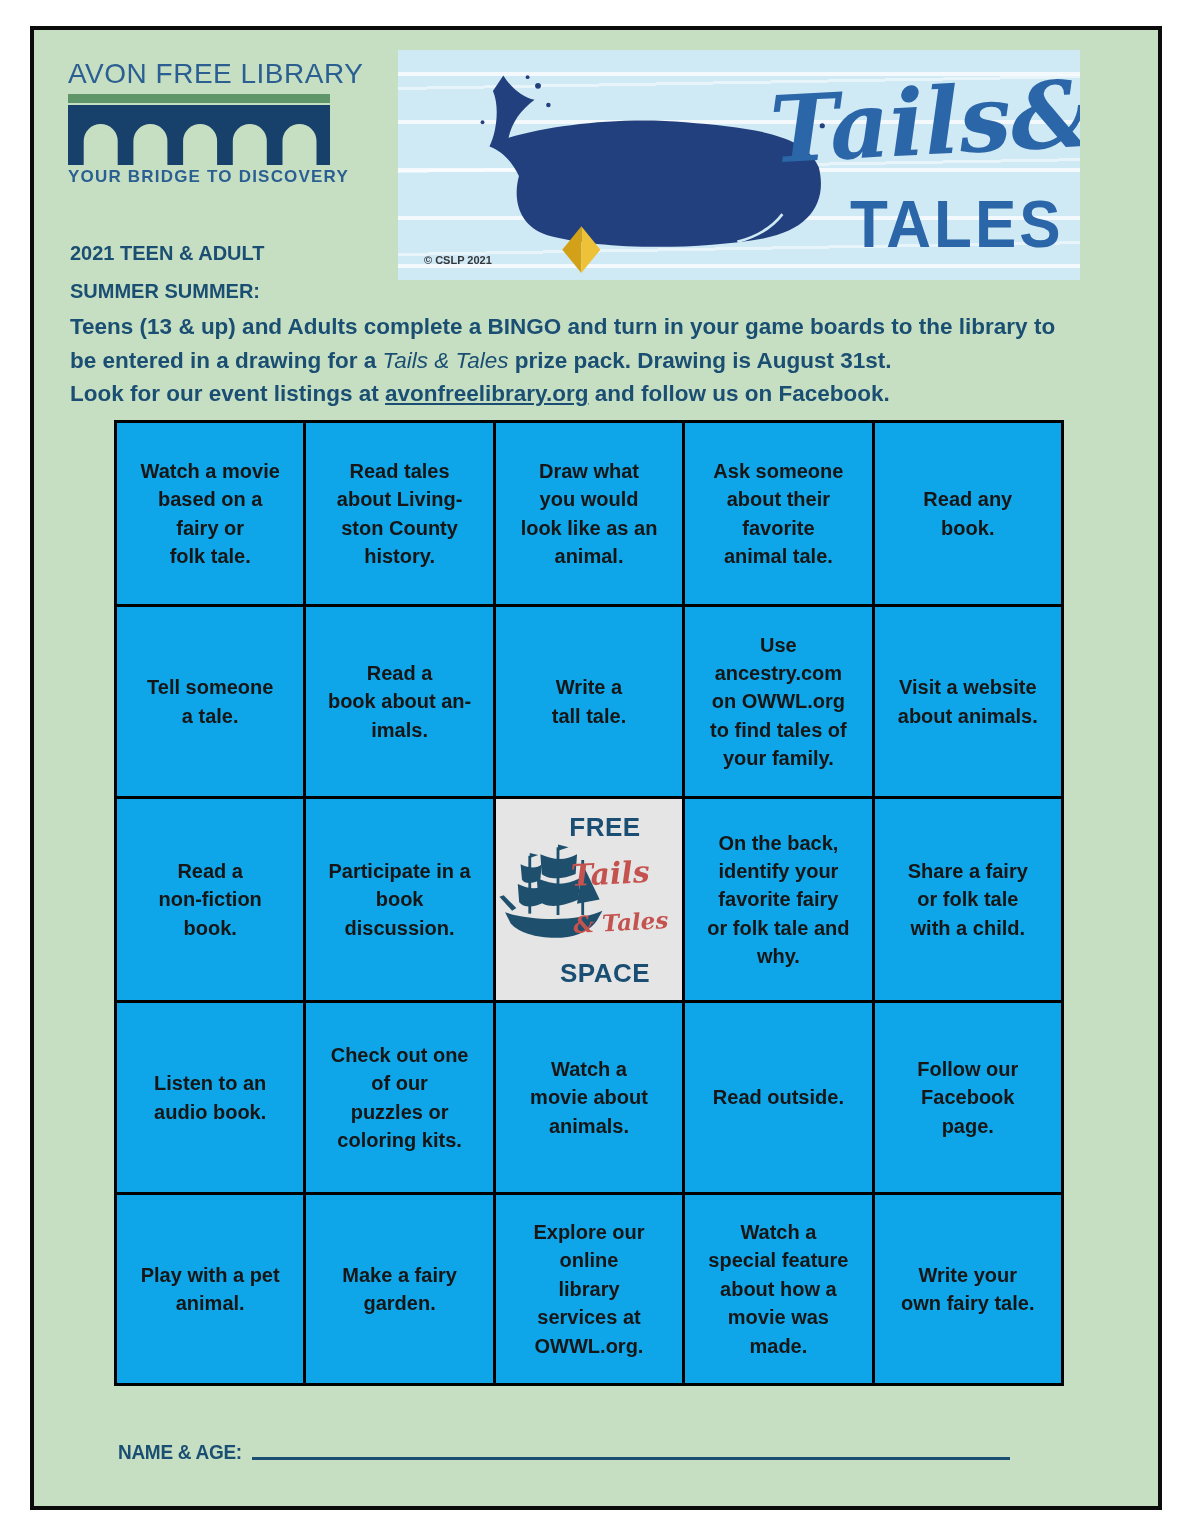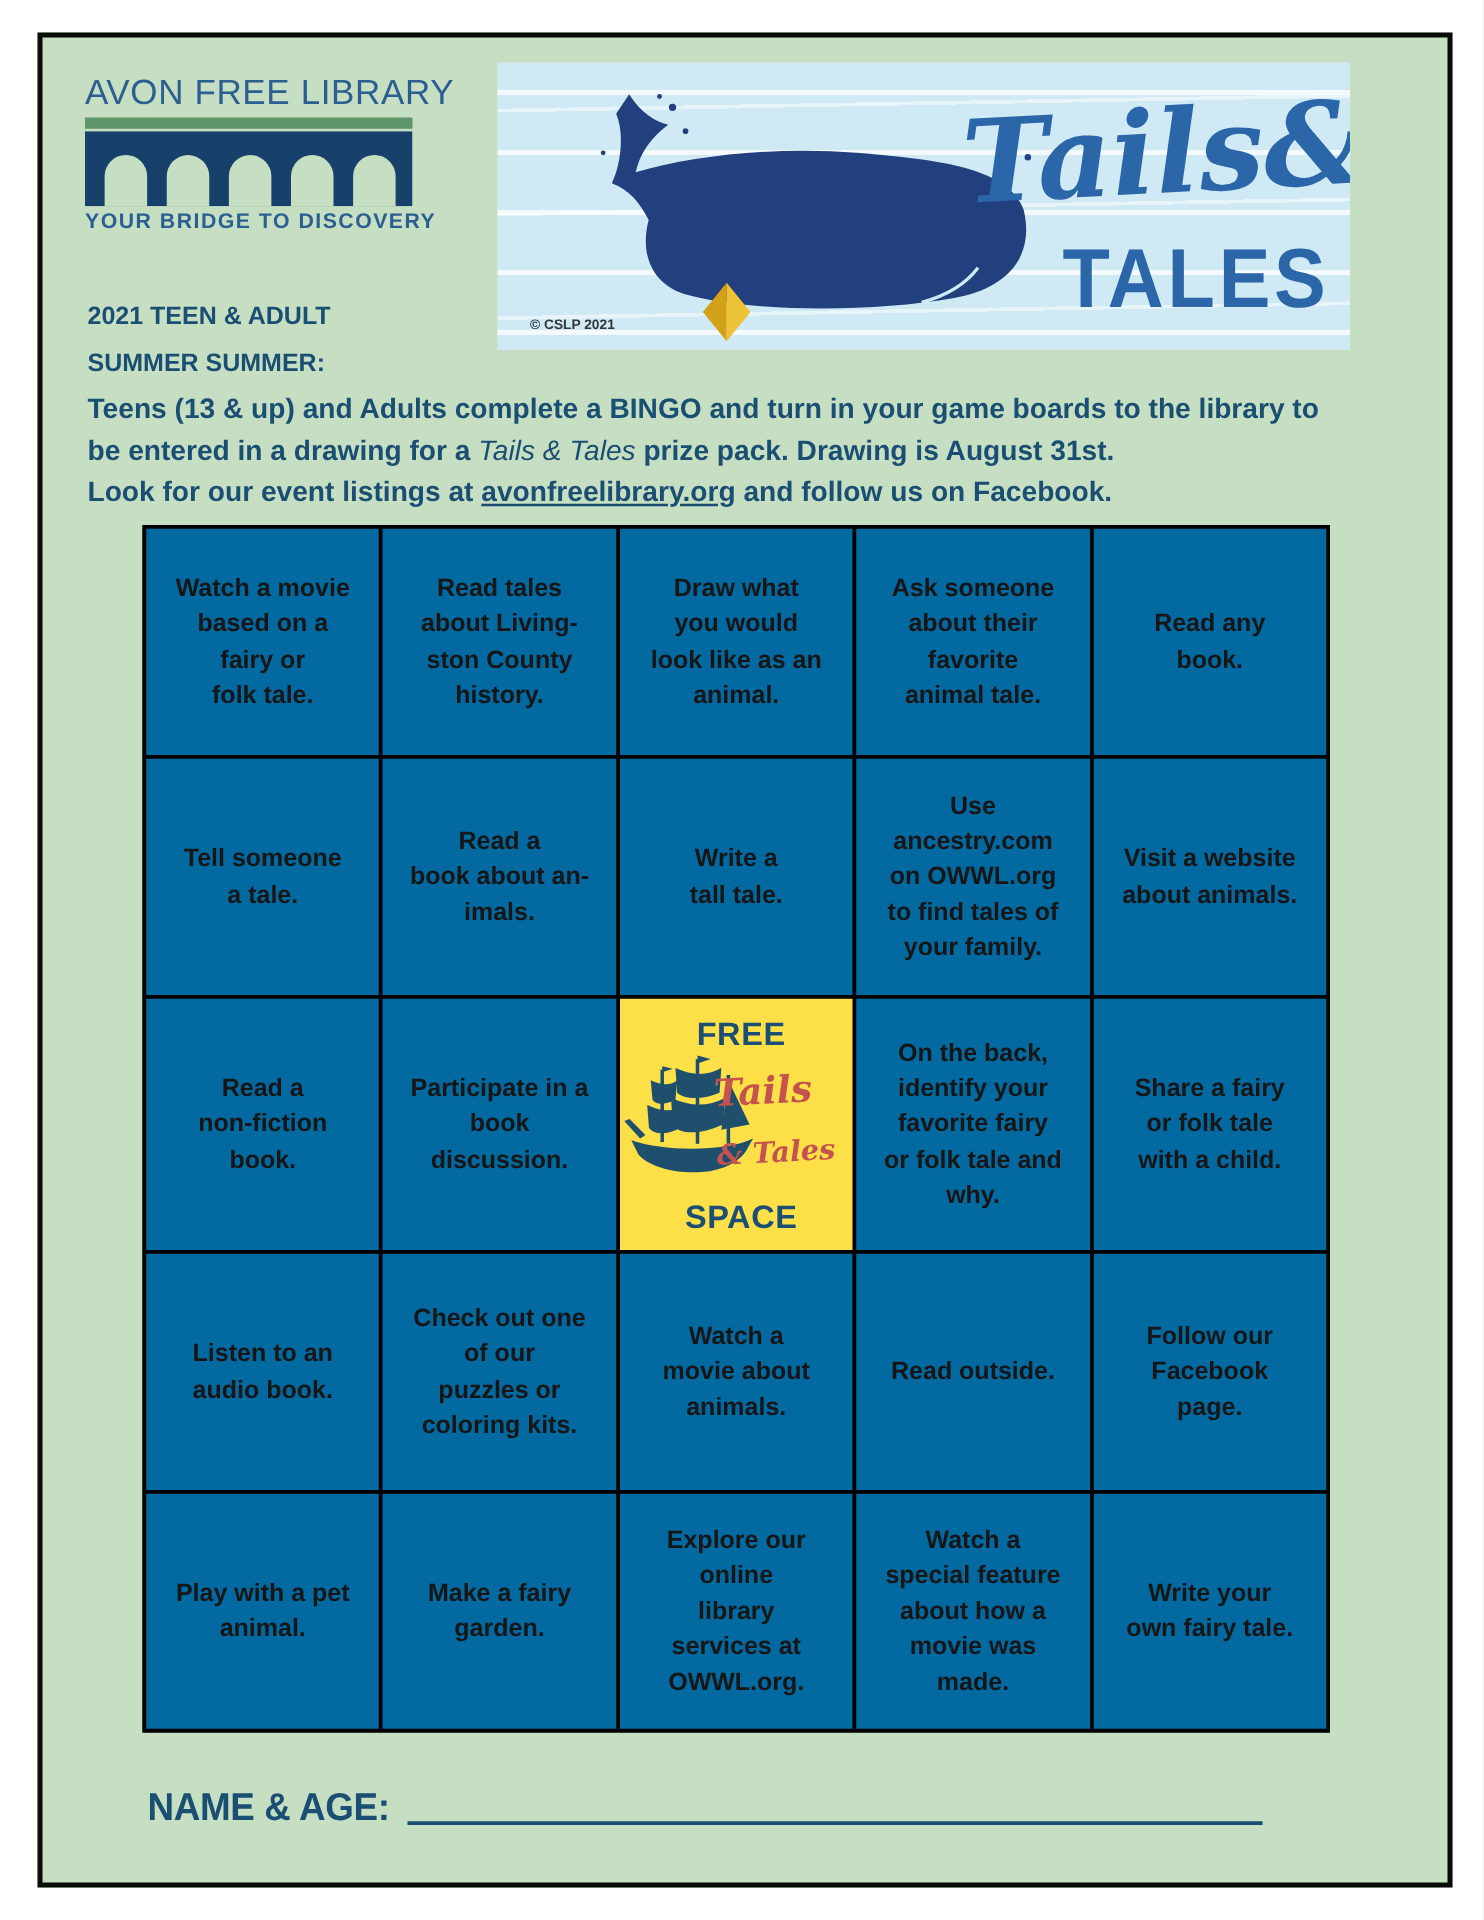--- a/index.html
+++ b/index.html
@@ -31,34 +31,34 @@
   .intro-h{position:absolute;left:36px;font-size:20px;font-weight:bold;color:#1a4e72;white-space:nowrap;}
   .intro-h1{top:212px;} .intro-h2{top:250px;}
   .intro-p{position:absolute;left:36px;top:280px;width:1062px;font-size:22.5px;font-weight:bold;
            color:#1a4e72;line-height:33.5px;}
   .intro-em{font-style:italic;font-weight:500;}
   .intro-link{color:#1a4e72;text-decoration:underline;cursor:pointer;}
 
   
   .bingo{position:absolute;left:80px;top:390px;width:950px;box-sizing:border-box;border:3px solid #000;background:#000;
          display:grid;grid-template-columns:repeat(5,1fr);grid-template-rows:181px 189px 201px 189px 188px;gap:3px;}
-  .cell{background:#0369a1;display:flex;align-items:center;justify-content:center;text-align:center;
+  .cell{background:#0ea5e9;display:flex;align-items:center;justify-content:center;text-align:center;
         padding:2px;white-space:pre-line;font-weight:bold;font-size:20px;line-height:1.42;color:#161616;}
-  .cell.free{background:#fde047;position:relative;display:block;padding:4px;}
+  .cell.free{background:#e5e5e5;position:relative;display:block;padding:16px;}
   .free-word{position:absolute;width:100%;text-align:center;font-size:26px;font-weight:bold;color:#1a4e72;letter-spacing:.5px;}
   .free-top{top:10px;} .free-bottom{bottom:8px;}
   .free-ship{position:absolute;left:2px;top:44px;}
   .free-script{position:absolute;left:60px;top:40px;color:#c4524e;font-family:"DejaVu Serif",serif;
                font-style:italic;font-weight:bold;transform:rotate(-3deg);line-height:1;}
   .free-script .l1{font-size:30px;}
   .free-script .l2{font-size:23px;padding-left:16px;margin-top:2px;}
 
   
   .form-row{position:absolute;left:84px;width:892px;display:flex;align-items:flex-end;height:30px;
-            color:#1a4e72;font-weight:bold;font-size:31px;}
+            color:#1a4e72;font-weight:bold;font-size:20px;}
   .form-row .label{transform:scaleX(.95);transform-origin:left bottom;letter-spacing:-.3px;white-space:nowrap;}
   .fill-line{flex:1;border-bottom:3px solid #1a4e72;margin:0 0 4px 4px;}
   .form-name{top:1404px;} .form-contact{top:1448px;}
 </style>
 </head>
 <body>
 
 <div class="sheet">
 
   <div class="logo">

